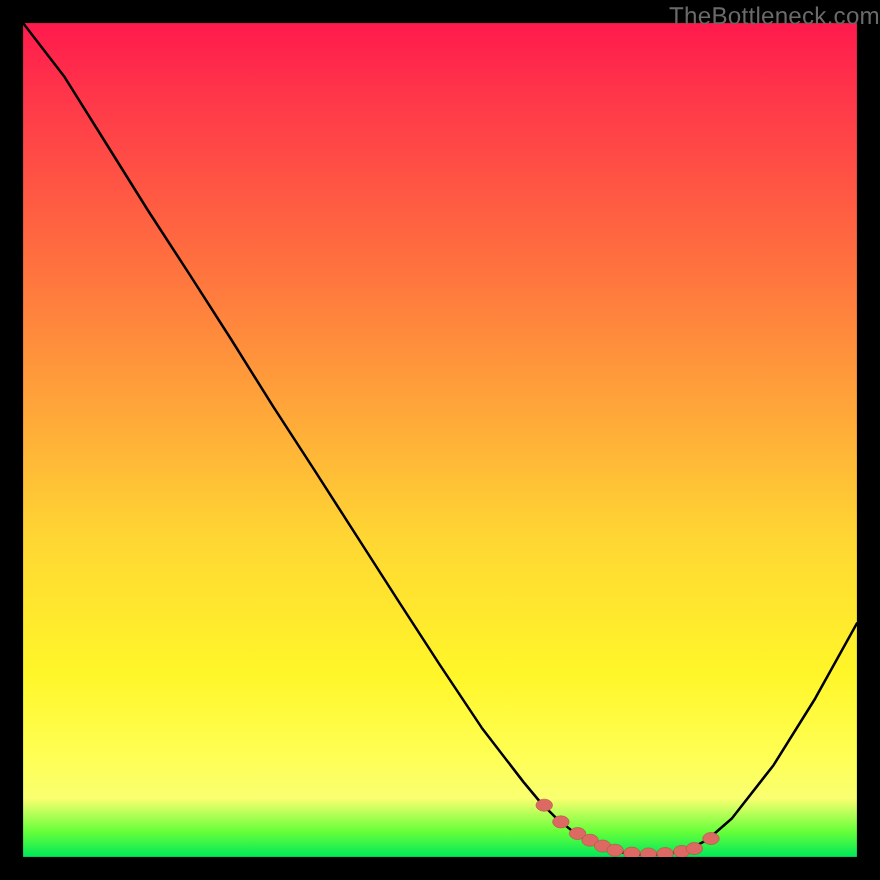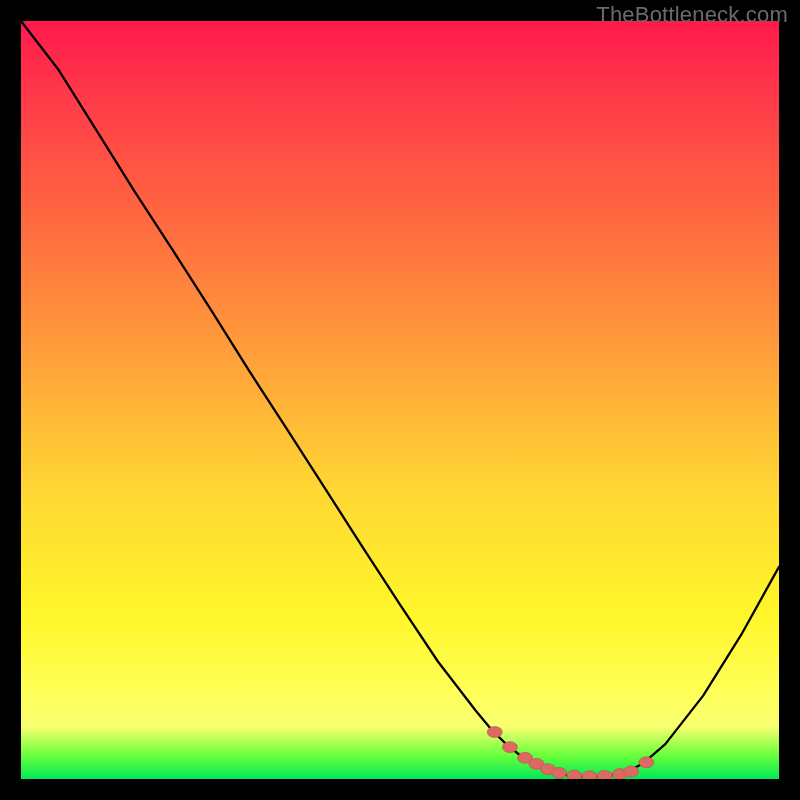--- a/index.html
+++ b/index.html
@@ -26,21 +26,21 @@
       #fff629 78%,
       #ffff55 88%,
       #f9ff70 93%,
       #66ff3a 97%,
       #00e85a 100%
     );
   }
   .watermark {
     position: absolute;
     top: 2px;
-    right: 12px;
+    right: 0;
     color: #6a6a6a;
     font-size: 22px;
     font-weight: 500;
     letter-spacing: 0.2px;
     font-family: Arial, Helvetica, sans-serif;
   }
   svg.plot {
     position: absolute;
     left: 21px;
     top: 21px;

